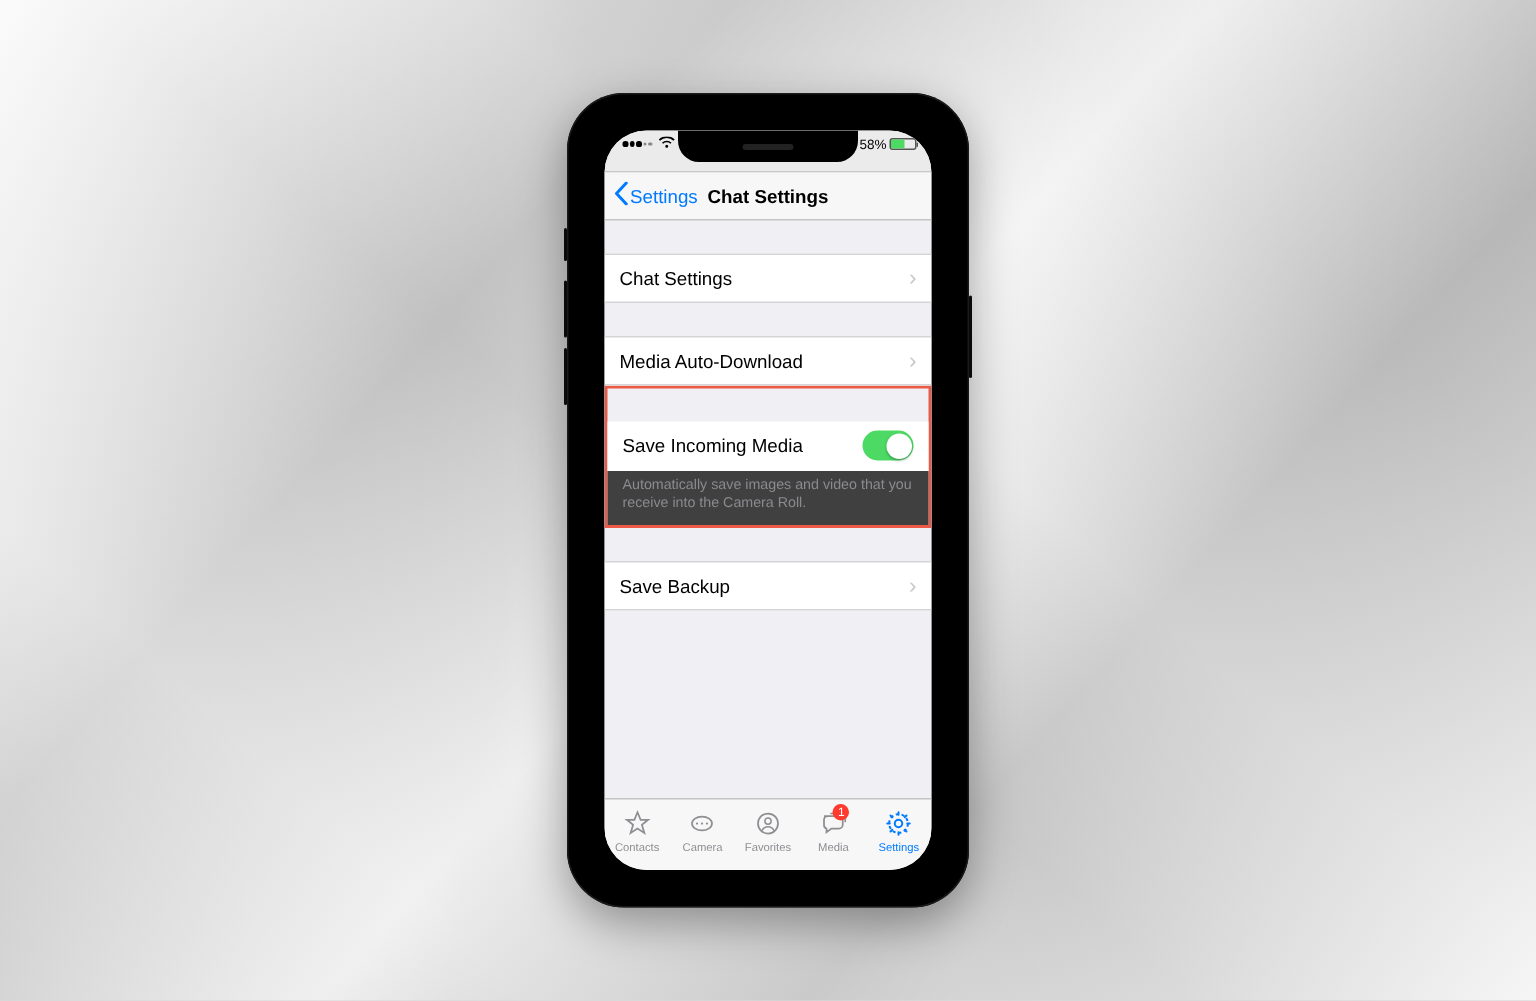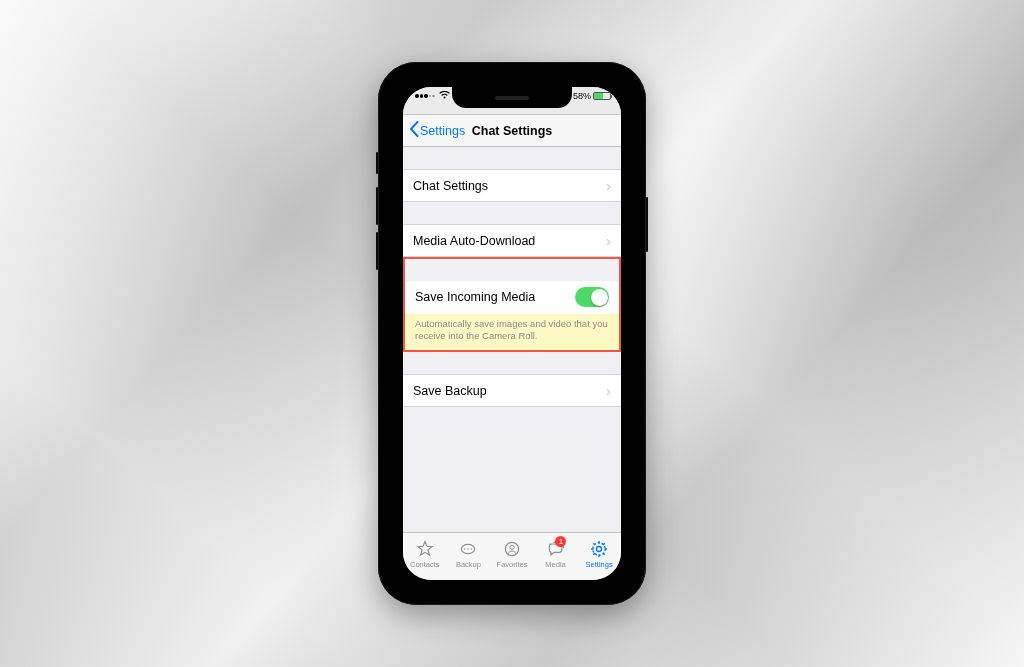--- a/index.html
+++ b/index.html
@@ -137,21 +137,21 @@
   .hl-wrap .row:first-child{ border-top:none;}
   .toggle {
     width: 34px; height: 20px; background: #4cd964; border-radius: 10px;
     margin-left: auto; position: relative;
   }
   .toggle::after {
     content:""; position:absolute; right:1.5px; top:1.5px; width:17px; height:17px;
     background:#fff; border-radius:50%; box-shadow:0 1px 2px rgba(0,0,0,0.3);
   }
   .footer-note {
-    background: #fef9c3;
+    background: #404040;
     padding: 4px 10px 8px;
     font-size: 9.5px;
     line-height: 1.3;
     color: #8a8a8f;
   }
   .tab-bar {
     height: 48px;
     background: #f7f7f7;
     border-top: 0.5px solid #c3c3c3;
     display: flex;
@@ -274,21 +274,21 @@
       </div>
       <div class="tab">
         <span class="tab-ico">
             <svg width="20" height="20" viewBox="0 0 24 24">
               <ellipse cx="12" cy="12" rx="8" ry="5.5" fill="none" stroke="#8e8e93" stroke-width="1.4"></ellipse>
               <circle cx="8" cy="12" r="0.9" fill="#8e8e93"></circle>
               <circle cx="12" cy="12" r="0.9" fill="#8e8e93"></circle>
               <circle cx="16" cy="12" r="0.9" fill="#8e8e93"></circle>
             </svg>
           </span>
-        <span>Backup</span>
+        <span>Camera</span>
       </div>
       <div class="tab">
         <span class="tab-ico">
             <svg width="20" height="20" viewBox="0 0 24 24">
               <circle cx="12" cy="12" r="8" fill="none" stroke="#8e8e93" stroke-width="1.4"></circle>
               <circle cx="12" cy="10" r="2.5" fill="none" stroke="#8e8e93" stroke-width="1.2"></circle>
               <path d="M7 18c1-2.5 3-3.5 5-3.5s4 1 5 3.5" fill="none" stroke="#8e8e93" stroke-width="1.2"></path>
             </svg>
           </span>
         <span>Favorites</span>

